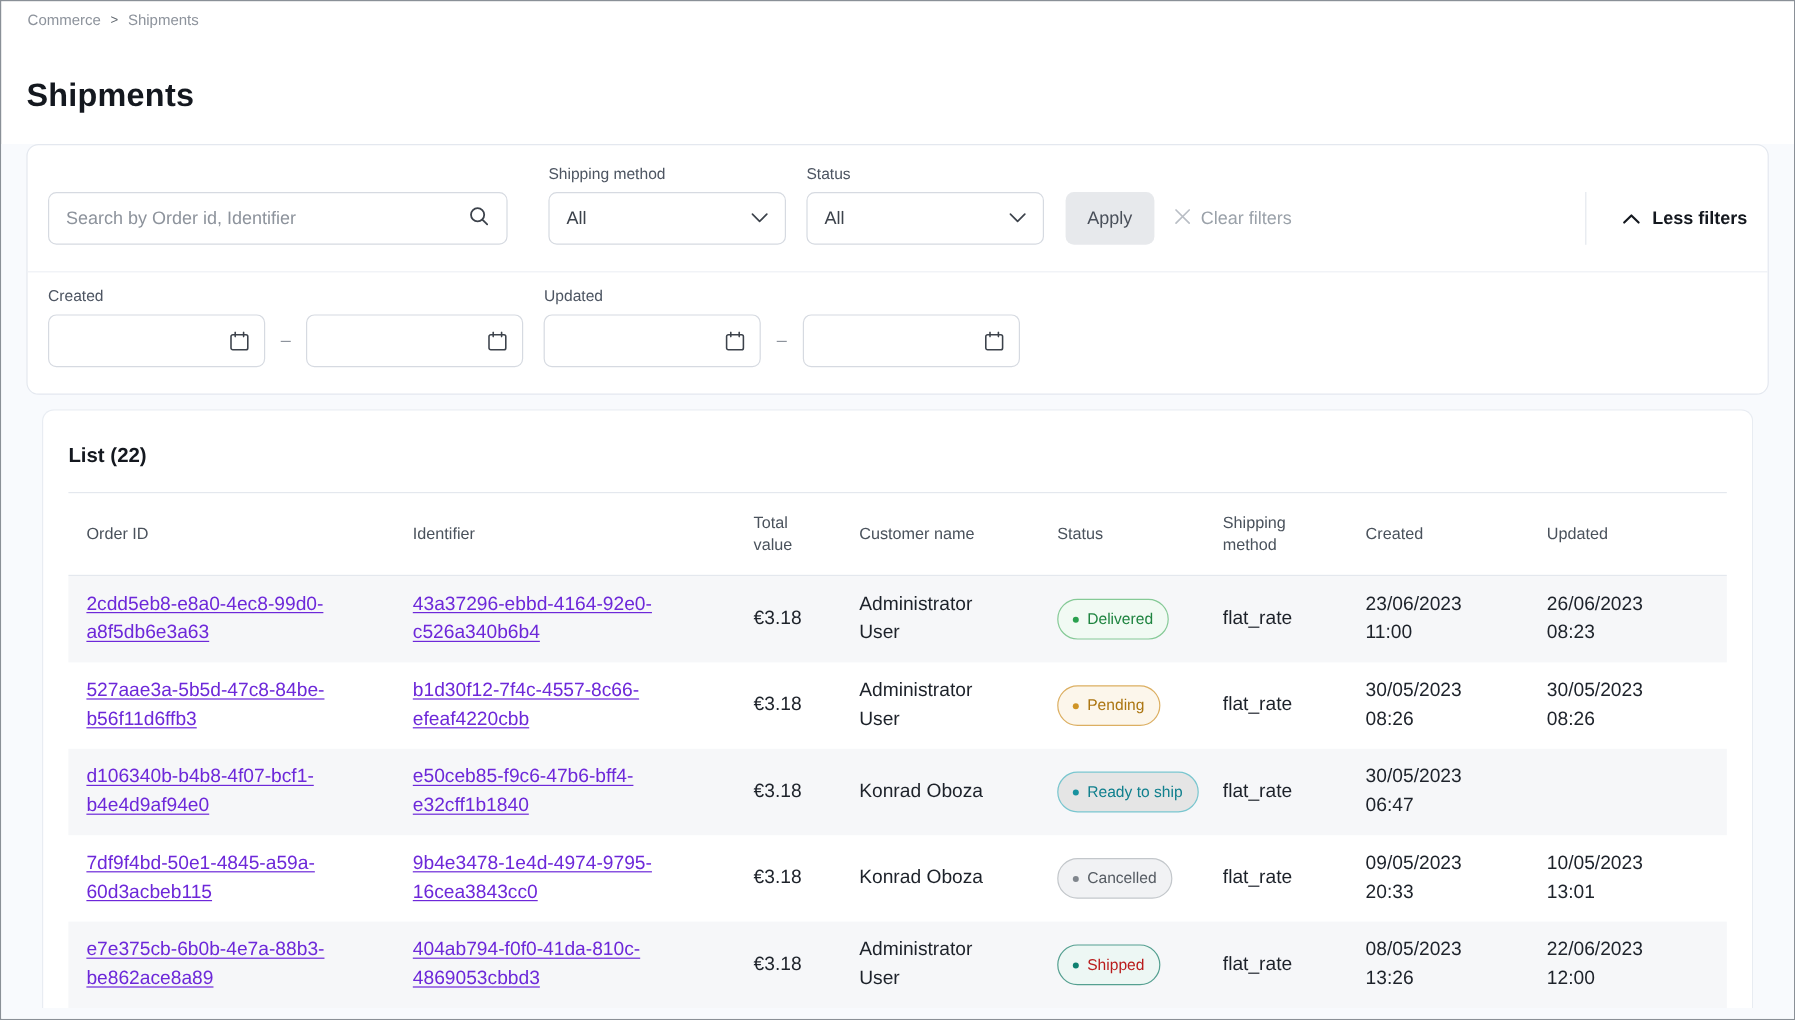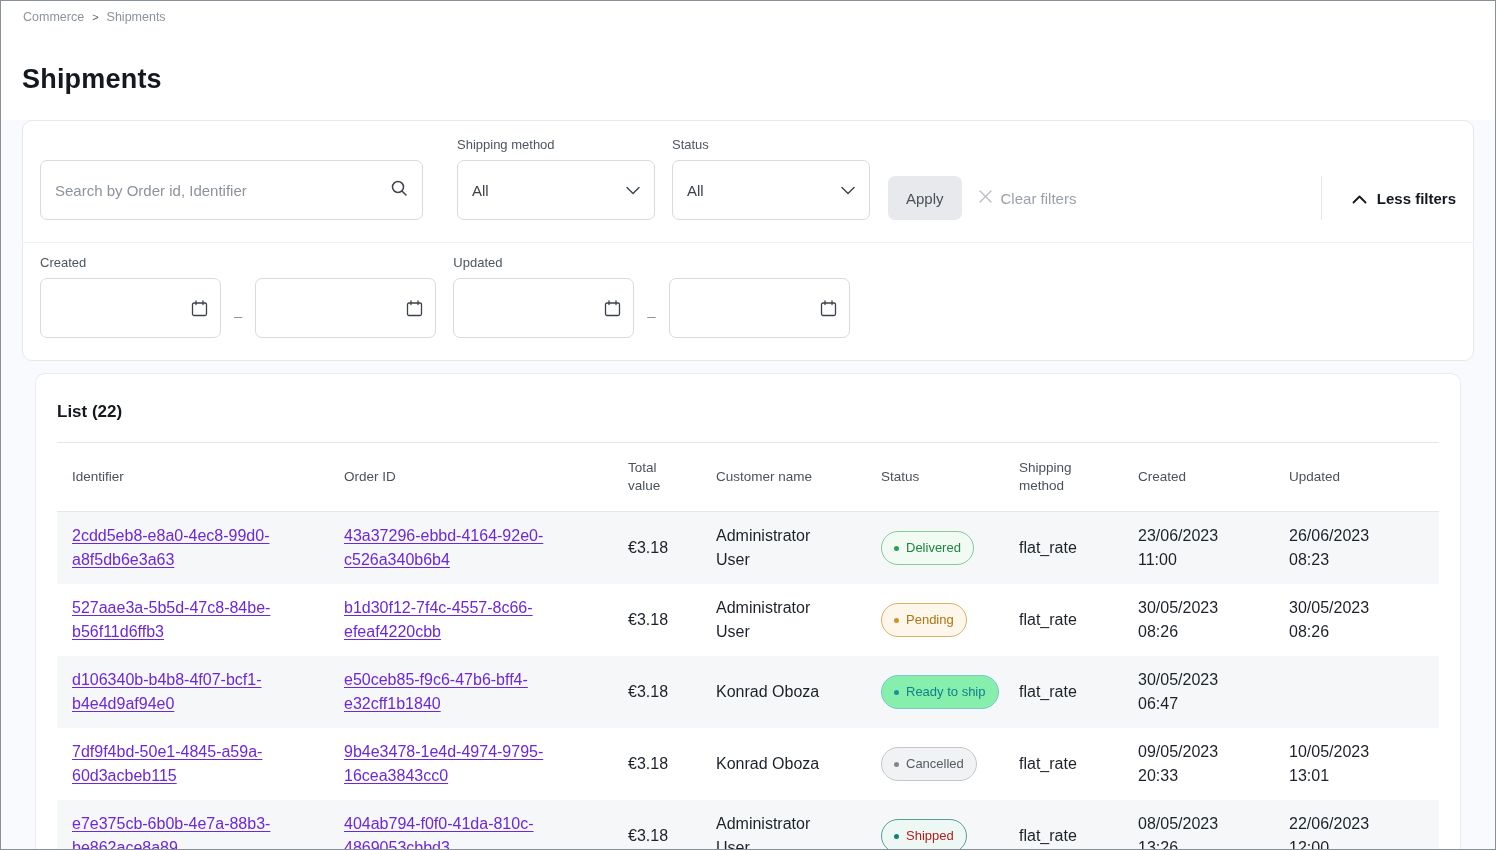--- a/index.html
+++ b/index.html
@@ -19,21 +19,21 @@
   
   .page-title { margin: 40px 0 0 21px; font-size: 27px; font-weight: 700; color: #14181f; letter-spacing: .2px; }
   
   .content { margin-top: 25px; background: #f8fafd; padding: 0 21px; height: 100%; }
   
   .filter-card { background:#fff; border:1px solid #e4e8ef; border-radius:10px; }
   .filter-row1 { display:flex; align-items:flex-end; padding: 16px 17px 22px 17px; }
   .filter-row2 { display:flex; align-items:flex-end; padding: 12px 17px 22px 17px; border-top:1px solid #eef1f5; }
   .fgroup { display:flex; flex-direction:column; }
   .flabel { font-size:13px; color:#4d5562; margin-bottom:8px; }
-  .control { height:60px; border:1px solid #d6dae1; border-radius:7px; background:#fff; display:flex; align-items:center; }
+  .control { height:44px; border:1px solid #d6dae1; border-radius:7px; background:#fff; display:flex; align-items:center; }
   .search-box { width:383px; padding:0 14px; }
   .search-box input { border:none; outline:none; flex:1; font-size:15px; color:#1d222a; font-family:inherit; background:transparent; }
   .search-box input::placeholder { color:#8d939c; }
   .select { width:198px; padding:0 14px; justify-content:space-between; cursor:pointer; }
   .select .sel-value { font-size:15px; color:#3c424b; }
   .sm-gap { margin-left:34px; }
   .xs-gap { margin-left:17px; }
   .apply-btn { margin-left:18px; height:44px; padding:0 18px; border:none; border-radius:7px; background:#e7e9ec; color:#4a505a; font-size:15px; font-family:inherit; cursor:pointer; }
   .clear-btn { margin-left:16px; height:44px; display:flex; align-items:center; gap:8px; background:none; border:none; color:#9aa1a9; font-size:15px; font-family:inherit; cursor:pointer; }
   .spacer { flex:1; }
@@ -55,21 +55,21 @@
   .trow.striped { background:#f6f7f9; }
   .cell { font-size:16px; color:#1d222a; line-height:24px; padding:10px 12px 10px 0; overflow-wrap:break-word; word-break:break-word; }
   .cell a.link { color:#6d28d9; text-decoration:underline; text-underline-offset:2px; cursor:pointer; }
   .cell.customer { max-width:140px; }
   .cell.created, .cell.updated { max-width:118px; }
   
   .badge { display:inline-flex; align-items:center; gap:7px; padding:4px 12px; border-radius:20px; font-size:13px; border:1px solid transparent; white-space:nowrap; }
   .badge .dot { width:5px; height:5px; border-radius:50%; }
   .badge.green   { background:#f1faf3; border-color:#86ca97; color:#1f8440; } .badge.green .dot { background:#2aa14e; }
   .badge.orange  { background:#fcf6eb; border-color:#dcaf62; color:#ac7612; } .badge.orange .dot { background:#cf9426; }
-  .badge.teal    { background:#86efac; border-color:#79c6cf; color:#11808e; } .badge.teal .dot { background:#18929f; }
+  .badge.teal    { background:#e5e5e5; border-color:#79c6cf; color:#11808e; } .badge.teal .dot { background:#18929f; }
   .badge.gray    { background:#f1f2f4; border-color:#c3c7cb; color:#555b62; } .badge.gray .dot { background:#80868d; }
   .badge.darkteal{ background:#edf7f4; border-color:#55a091; color:#b91c1c; } .badge.darkteal .dot { background:#0f8170; }
 </style>
 </head>
 <body>
 
 <div class="screen">
 
   <div class="breadcrumb">
     <span>Commerce</span>
@@ -203,22 +203,22 @@
           </div>
         </div>
 
       </div>
     </div>
 
     <div class="list-card">
       <h2 class="list-title">List (22)</h2>
 
       <div class="tgrid thead">
+        <div class="th">Order ID</div>
         <div class="th">Identifier</div>
-        <div class="th">Order ID</div>
         <div class="th total-h">Total value</div>
         <div class="th">Customer name</div>
         <div class="th">Status</div>
         <div class="th ship-h">Shipping method</div>
         <div class="th">Created</div>
         <div class="th">Updated</div>
       </div>
 
       <div>
   <div class="tgrid trow striped">

